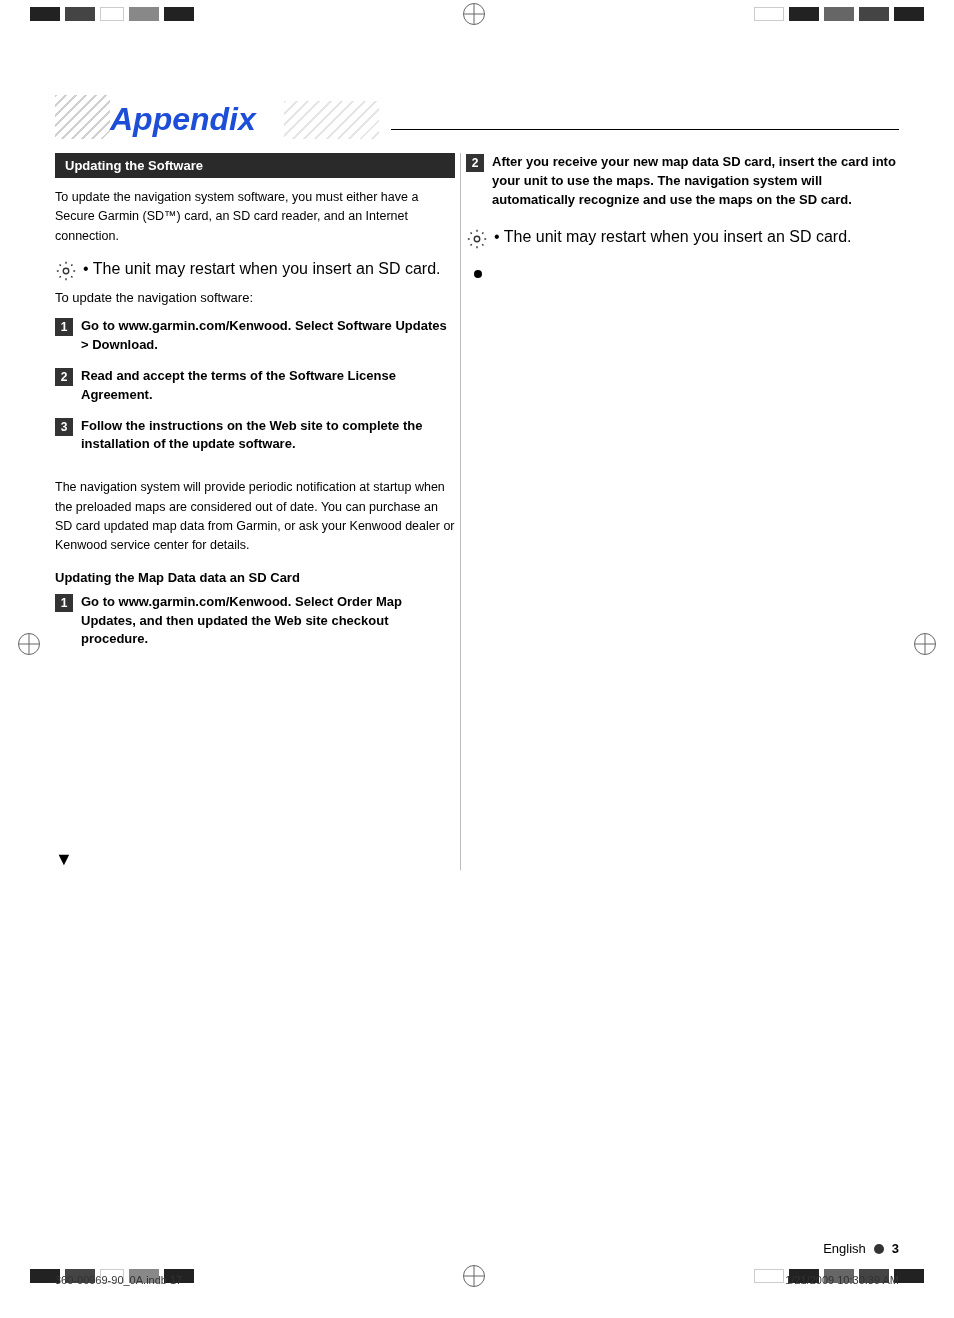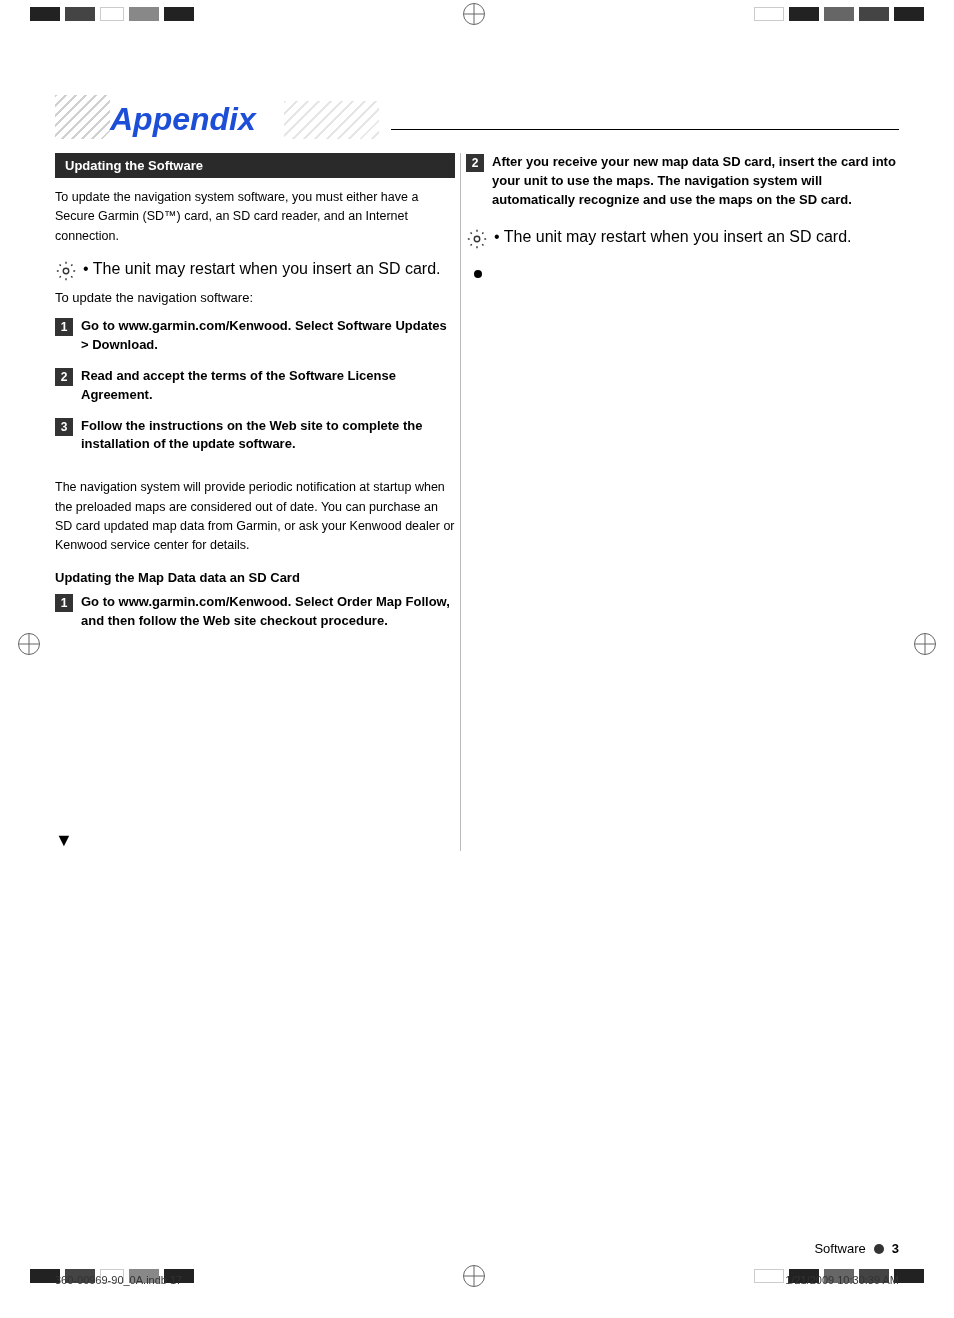--- a/index.html
+++ b/index.html
@@ -224,21 +224,21 @@
       </div>
 
       <div style="margin-top:24px;">
 
         <p class="section-body">The navigation system will provide periodic notification at startup when the preloaded maps are considered out of date. You can purchase an SD card updated map data from Garmin, or ask your Kenwood dealer or Kenwood service center for details.</p>
 
         <p class="subsection-title">Updating the Map Data data an SD Card</p>
 
         <div class="step-label">
           <span class="step-num">1</span>
-          <span class="step-text">Go to www.garmin.com/Kenwood. Select Order Map Follow, and then follow the Web site checkout procedure.</span>
+          <span class="step-text">Go to www.garmin.com/Kenwood. Select Order Map Updates, and then updated the Web site checkout procedure.</span>
         </div>
       </div>
 
       <div style="margin-top: 200px; font-size:18px;">▼</div>
 
     </div>
 
     <div style="width:1px;background:#bbb;margin:0 5px;"></div>
 
     <div class="col-right">
@@ -287,16 +287,16 @@
 <div style="position:absolute;bottom:32px;left:55px;right:55px;display:flex;justify-content:space-between;align-items:center;font-size:11px;color:#333;">
   <div style="display:flex;align-items:center;gap:8px;">
     <span>360-00969-90_0A.indb   17</span>
   </div>
   <div style="display:flex;align-items:center;gap:10px;">
     <span>1/21/2009   10:30:39 AM</span>
   </div>
 </div>
 
 <div style="position:absolute;bottom:62px;right:55px;display:flex;align-items:center;gap:8px;font-size:13px;">
-  <span>Software</span>
+  <span>English</span>
   <div class="page-circle"></div>
   <span style="font-weight:bold;">3</span>
 </div>
 
 </body></html>

